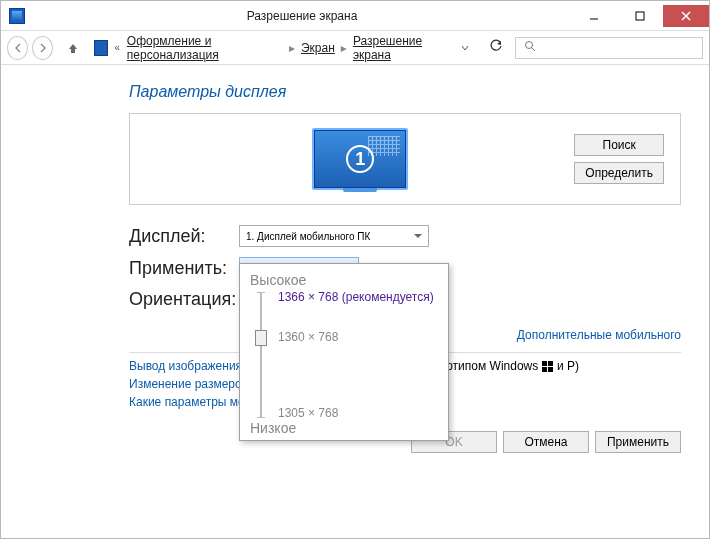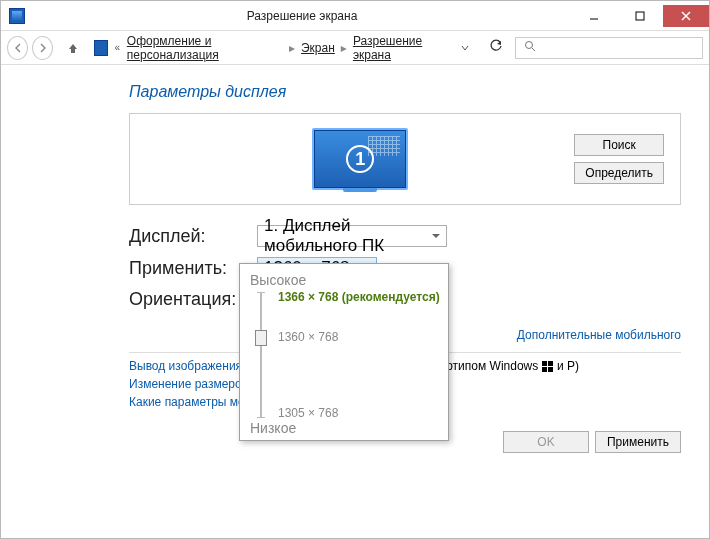--- a/index.html
+++ b/index.html
@@ -33,33 +33,33 @@
   .monitor { width:96px; height:62px; background:linear-gradient(#3a8de0,#1d5fb3); border:2px solid #6fb3ff; border-radius:2px; position:relative; box-shadow:0 0 0 1px #0b3d91 inset; }
   .monitor .num { position:absolute; top:50%; left:50%; transform:translate(-50%,-50%); width:28px; height:28px; border:2px solid #fff; border-radius:50%; color:#fff; font-size:18px; font-weight:bold; display:flex; align-items:center; justify-content:center; }
   .monitor .grid { position:absolute; right:6px; top:6px; width:32px; height:20px;
     background-image:linear-gradient(#fff 1px, transparent 1px), linear-gradient(90deg,#fff 1px, transparent 1px);
     background-size:4px 4px; opacity:.45; }
   .monitor .stand { position:absolute; bottom:-4px; left:50%; transform:translateX(-50%); width:34px; height:4px; background:#4c97e6; border-radius:0 0 2px 2px; }
   .side-btns { display:flex; flex-direction:column; gap:6px; }
   .btn { min-width:86px; height:22px; background:#f0f0f0; border:1px solid #adadad; font-size:12px; display:flex; align-items:center; justify-content:center; padding:0 10px; }
   .form-row { display:flex; align-items:center; margin-bottom:10px; }
   .form-label { width:110px; color:#222; font-size:18px; }
-  .select { height:22px; border:1px solid #adadad; background:#fff; font-size:17px; padding:2px 22px 2px 6px; position:relative; display:inline-flex; align-items:center;margin-left:18px; }
+  .select { height:22px; border:1px solid #adadad; background:#fff; font-size:10px; padding:2px 22px 2px 6px; position:relative; display:inline-flex; align-items:center; }
   .select::after { content:''; position:absolute; right:6px; top:50%; transform:translateY(-50%); border:4px solid transparent; border-top-color:#666; margin-top:2px; }
   .select.wide { width:190px; }
   .select.narrow { width:120px; }
   .select.open { border:1px solid #7eb4ea; background:#e5f1fb; }
   
   .popup { position:absolute; left:238px; top:262px; width:210px; height:178px; background:#fff; border:1px solid #a0a0a0; box-shadow:2px 2px 6px rgba(0,0,0,.25); z-index:50; padding:8px 10px; }
   .popup .plabel { color:#888; font-size:14px; }
   .popup .scale { position:absolute; left:20px; top:28px; bottom:22px; width:2px; background:#bbb; }
   .popup .scale .tick { position:absolute; left:-3px; width:8px; height:1px; background:#bbb; }
   .popup .thumb { position:absolute; left:15px; width:12px; height:16px; background:#f0f0f0; border:1px solid #888; }
   .popup .opt { position:absolute; left:38px; font-size:12px; }
-  .popup .opt.rec { font-weight:bold; color:#4d7c0f; }
+  .popup .opt.rec { font-weight:normal; color:#4c1d95; }
   .popup .opt.dim { color:#888; }
   .advanced { text-align:right; margin:18px 0 10px; }
   .linklike { color:#0b5cab; font-size:12px; cursor:pointer; }
   .linkrow { margin:4px 0; color:#0b5cab; font-size:12px; }
   .linkrow .blk { color:#000; }
   .winkey { display:inline-block; width:12px; height:12px; vertical-align:middle; }
   .footer-btns { display:flex; justify-content:flex-end; gap:6px; margin-top:22px; padding-right:0; }
   .footer-btns .btn { min-width:86px; }
   .footer-btns .btn.disabled { color:#999; }
   .chevrons { font-size:10px; color:#555; }
@@ -195,20 +195,23 @@
     </span>
   </div>
   <div class="linkrow"><span class="linklike">Изменение размеров те</span></div>
   <div class="linkrow"><span class="linklike">Какие параметры мони</span></div>
 
   <div class="footer-btns">
     <div class="btn disabled">
         <span>OK</span>
       </div>
     <div class="btn">
+        <span>Отмена</span>
+      </div>
+    <div class="btn">
         <span>Применить</span>
       </div>
   </div>
 </div>
 
 <div class="popup">
   <div class="plabel">Высокое</div>
   <div class="scale">
     <div class="tick" style="top:0"></div>
     <div class="tick" style="top:30%"></div>

